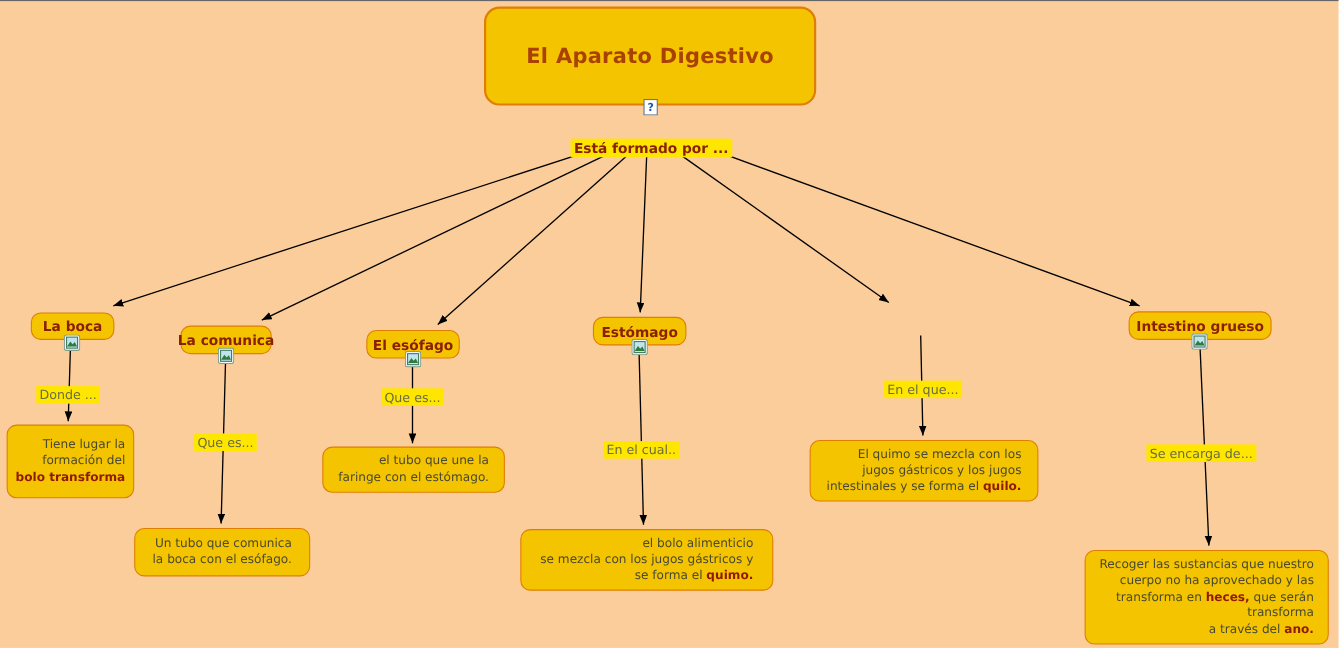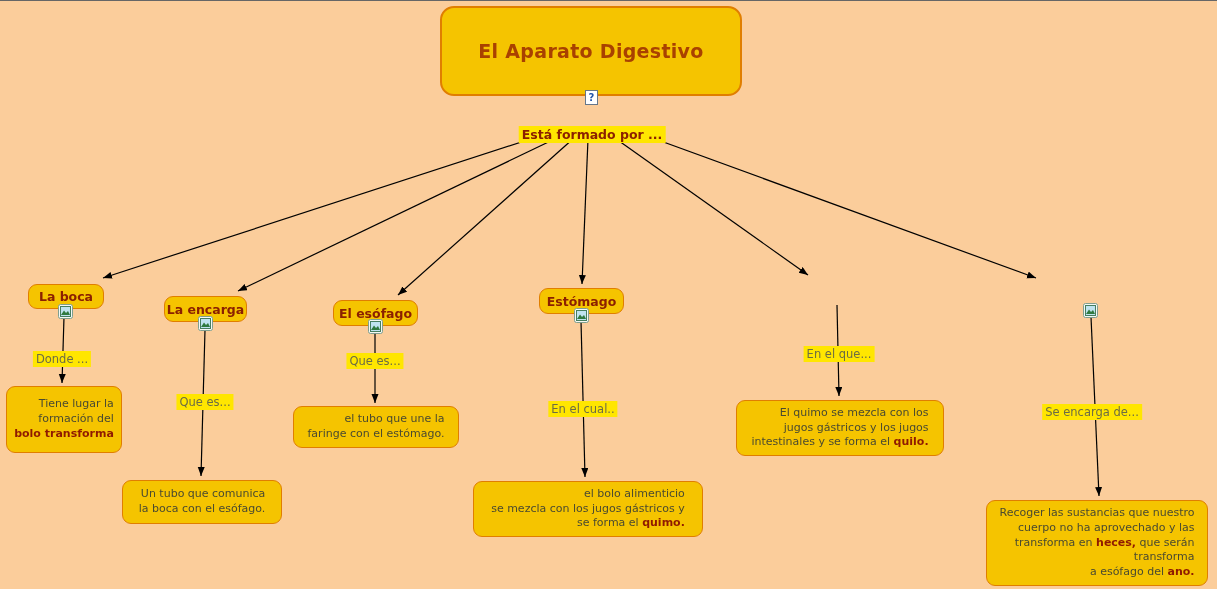--- a/index.html
+++ b/index.html
@@ -96,21 +96,21 @@
       <rect x="2.5" y="2.5" width="10" height="10" fill="#bfe3ef" stroke="#467f5f"></rect>
       <path d="M3 11 L6 6.5 L8 9 L10 7 L12 11 Z" fill="#2f7a3f"></path>
     </svg>
   </div>
   <div class="link-label" style="left:62px;top:334px">Donde ...</div>
   <div class="box desc" style="left:6px;top:385px;width:116px;height:67px">
     <span><span>Tiene lugar la</span><br><span>formación del</span><br><span class="accent">bolo transforma</span></span>
   </div>
 
   <div class="box node" style="left:164px;top:295px;width:83px;height:26px">
-    <span>La encarga</span>
+    <span>La comunica</span>
   </div>
   <div class="icon" style="left:198px;top:315px">
     <svg width="15" height="15" viewBox="0 0 15 15">
       <rect x="0.5" y="0.5" width="14" height="14" rx="2" fill="#f4f8f4" stroke="#7f9f8f"></rect>
       <rect x="2.5" y="2.5" width="10" height="10" fill="#bfe3ef" stroke="#467f5f"></rect>
       <path d="M3 11 L6 6.5 L8 9 L10 7 L12 11 Z" fill="#2f7a3f"></path>
     </svg>
   </div>
   <div class="link-label" style="left:205px;top:377px">Que es...</div>
   <div class="box desc" style="left:122px;top:479px;width:160px;height:44px">
@@ -145,25 +145,28 @@
   <div class="link-label" style="left:583px;top:384px">En el cual..</div>
   <div class="box desc" style="left:473px;top:480px;width:230px;height:56px">
     <span><span>el bolo alimenticio</span><br><span>se mezcla con los jugos gástricos y</span><br><span>se forma el </span><span class="accent">quimo.</span></span>
   </div>
 
   <div class="link-label" style="left:839px;top:329px">En el que...</div>
   <div class="box desc" style="left:736px;top:399px;width:208px;height:56px">
     <span><span>El quimo se mezcla con los</span><br><span>jugos gástricos y los jugos</span><br><span>intestinales y se forma el </span><span class="accent">quilo.</span></span>
   </div>
 
+  <div class="box node" style="left:1026px;top:282px;width:130px;height:26px">
+    <span>Intestino grueso</span>
+  </div>
   <div class="icon" style="left:1083px;top:302px">
     <svg width="15" height="15" viewBox="0 0 15 15">
       <rect x="0.5" y="0.5" width="14" height="14" rx="2" fill="#f4f8f4" stroke="#7f9f8f"></rect>
       <rect x="2.5" y="2.5" width="10" height="10" fill="#bfe3ef" stroke="#467f5f"></rect>
       <path d="M3 11 L6 6.5 L8 9 L10 7 L12 11 Z" fill="#2f7a3f"></path>
     </svg>
   </div>
   <div class="link-label" style="left:1092px;top:387px">Se encarga de...</div>
   <div class="box desc" style="left:986px;top:499px;width:222px;height:86px">
-    <span><span>Recoger las sustancias que nuestro</span><br><span>cuerpo no ha aprovechado y las</span><br><span>transforma en </span><span class="accent">heces,</span><span> que serán</span><br><span>transforma</span><br><span>a esófago del </span><span class="accent">ano.</span></span>
+    <span><span>Recoger las sustancias que nuestro</span><br><span>cuerpo no ha aprovechado y las</span><br><span>transforma en </span><span class="accent">heces,</span><span> que serán</span><br><span>transforma</span><br><span>a través del </span><span class="accent">ano.</span></span>
   </div>
 
 </div>
 
 </body></html>

